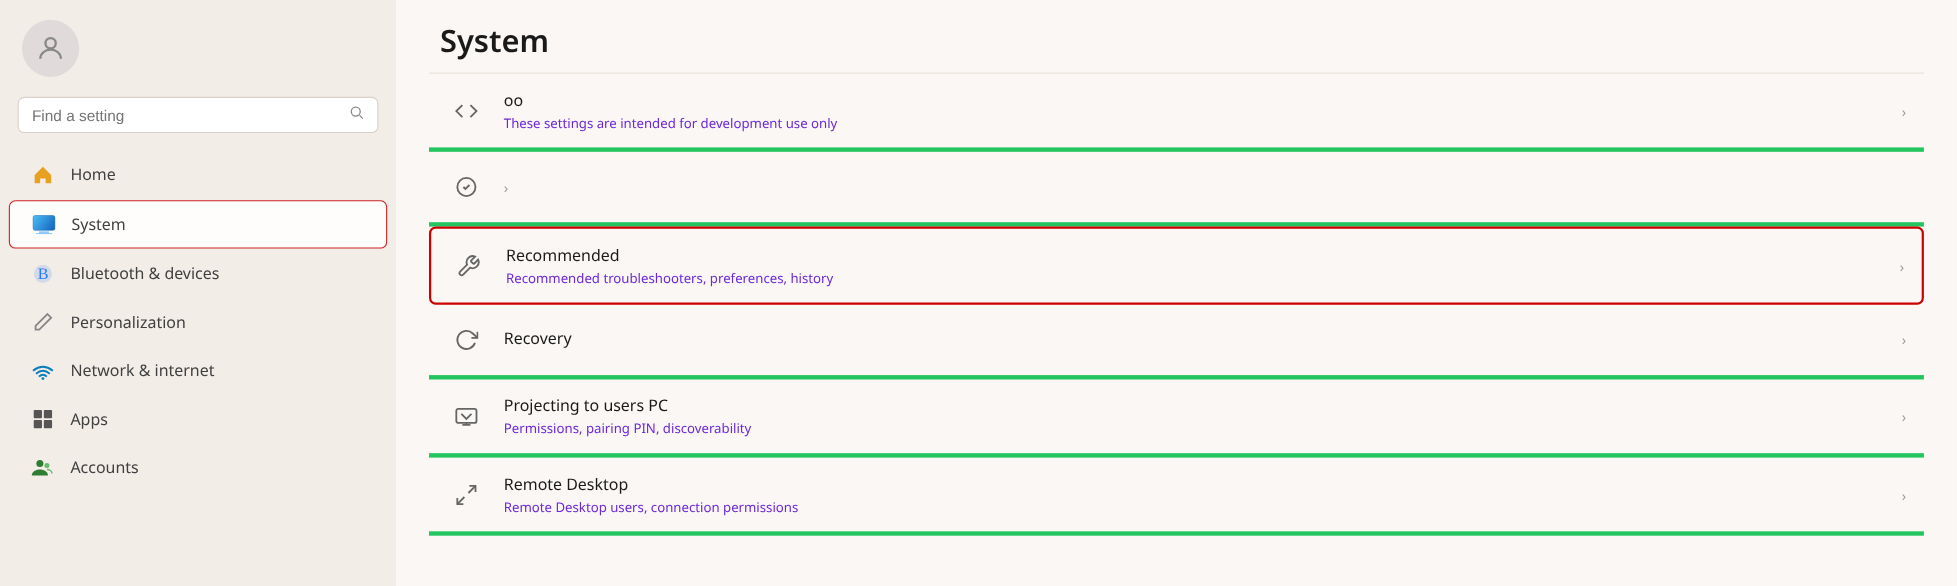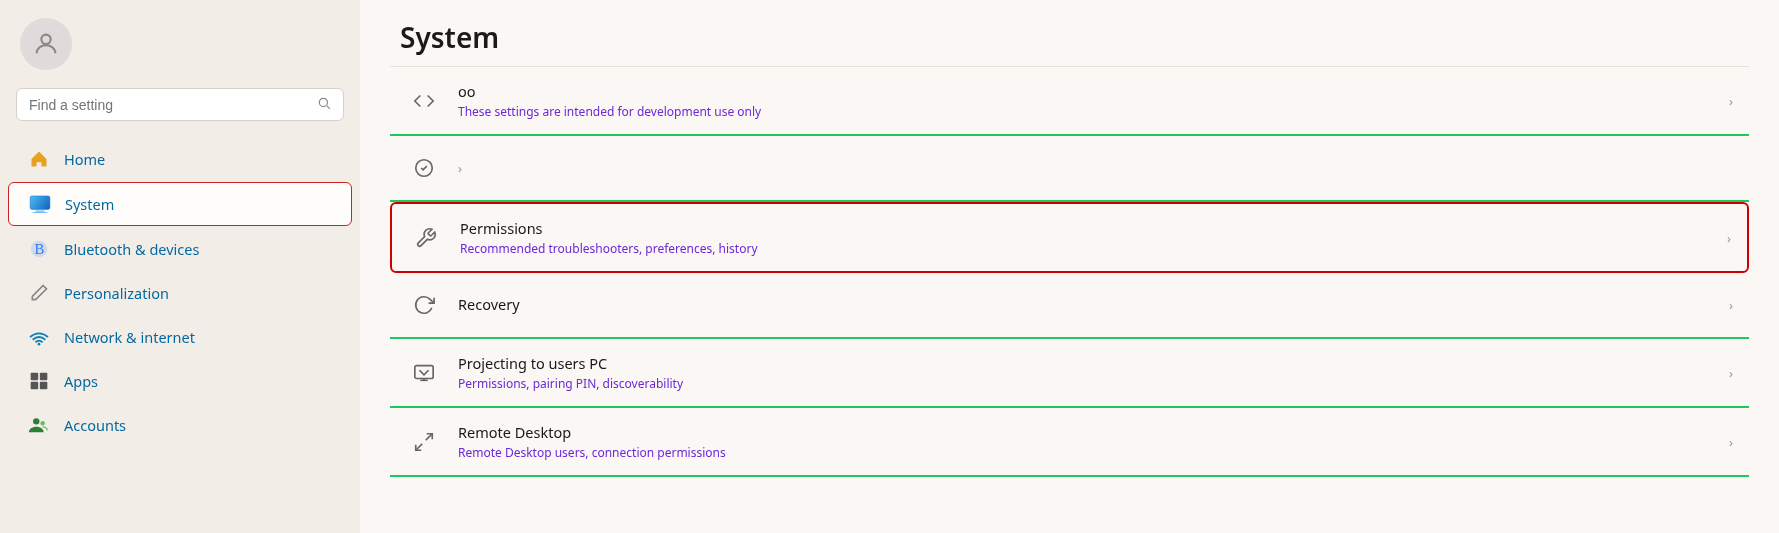--- a/index.html
+++ b/index.html
@@ -69,21 +69,21 @@
 
     .nav-item {
       display: flex;
       align-items: center;
       padding: 10px 20px;
       cursor: pointer;
       border-radius: 6px;
       margin: 1px 8px;
       gap: 14px;
       font-size: 14.5px;
-      color: #0369a1;
+      color: #404040;
       position: relative;
     }
 
     .nav-item.active {
       background: rgba(255,255,255,0.85);
       border: 1.5px solid #cc2222;
     }
 
     .nav-item .nav-icon {
       width: 22px;
@@ -113,21 +113,21 @@
     }
 
     .settings-list {
       padding: 0 30px 30px 30px;
     }
 
     .settings-item {
       display: flex;
       align-items: center;
       padding: 14px 16px;
-      border-bottom: 2px solid #22c55e;
+      border-bottom: 4px solid #22c55e;
       cursor: pointer;
       background: transparent;
       border-radius: 0;
       gap: 16px;
       position: relative;
     }
 
     .settings-item:first-child {
       border-top: 1px solid #e8e2dc;
     }
@@ -309,21 +309,21 @@
       <span class="chevron">›</span>
     </div>
 
     <div class="settings-item highlighted">
       <div class="item-icon">
         <svg width="22" height="22" viewBox="0 0 24 24" fill="none" stroke="#666" stroke-width="1.8">
           <path d="M14.7 6.3a1 1 0 0 0 0 1.4l1.6 1.6a1 1 0 0 0 1.4 0l3.77-3.77a6 6 0 0 1-7.94 7.94l-6.91 6.91a2.12 2.12 0 0 1-3-3l6.91-6.91a6 6 0 0 1 7.94-7.94l-3.76 3.76z"></path>
         </svg>
       </div>
       <div class="item-text">
-        <div class="item-title">Permissions</div>
+        <div class="item-title">Recommended</div>
         <div class="item-subtitle">Recommended troubleshooters, preferences, history</div>
       </div>
       <span class="chevron">›</span>
     </div>
 
     <div class="settings-item">
       <div class="item-icon">
         <svg width="22" height="22" viewBox="0 0 24 24" fill="none" stroke="#666" stroke-width="1.8">
           <polyline points="23 4 23 10 17 10"></polyline>
           <path d="M20.49 15a9 9 0 1 1-2.12-9.36L23 10"></path>

